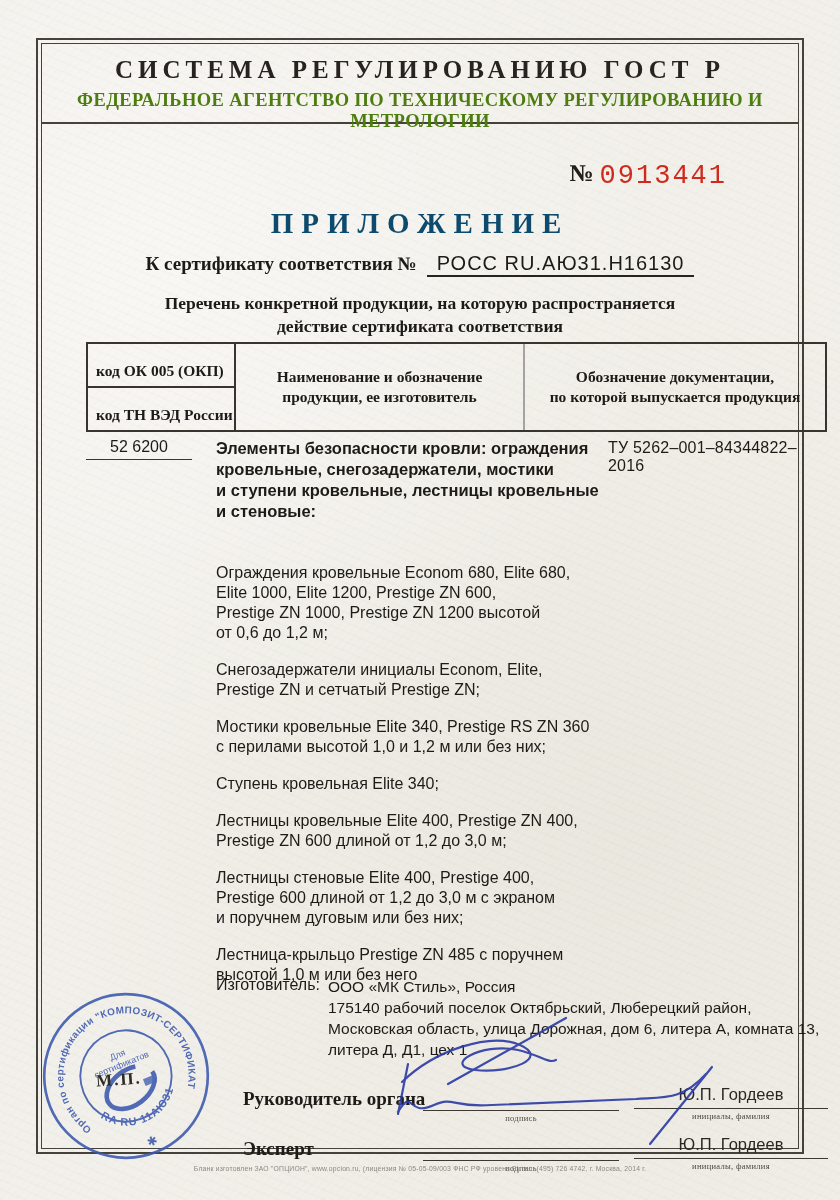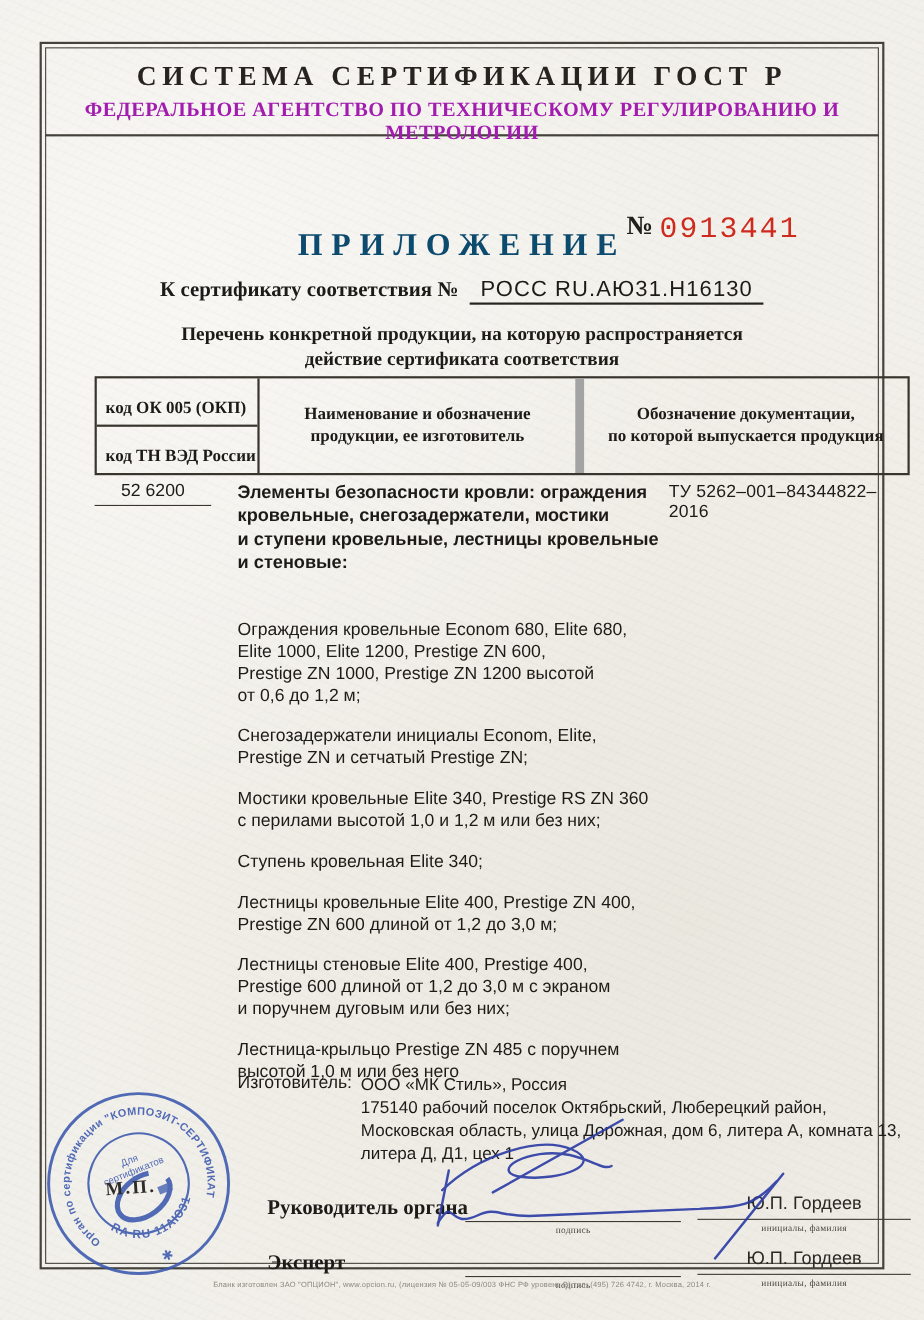--- a/index.html
+++ b/index.html
@@ -13,36 +13,36 @@
       radial-gradient(circle at 18% 22%, rgba(255,255,255,0.5), transparent 45%),
       radial-gradient(circle at 75% 70%, rgba(210,205,190,0.25), transparent 55%);
     color:#1d1b18;
   }
   
   .frame{position:absolute;left:36px;top:38px;width:764px;height:1112px;border:2px solid #45423c;}
   .frame-inner{position:absolute;inset:3px;border:1px solid #45423c;}
   
   .header-band{position:absolute;left:3px;top:3px;right:3px;height:79px;border-bottom:2px solid #45423c;text-align:center;}
   .hdr1{margin-top:13px;font-size:25px;font-weight:bold;letter-spacing:5px;color:#262320;}
-  .hdr2{margin-top:6px;font-size:18.5px;font-weight:bold;letter-spacing:0.4px;color:#a21caf;}
+  .hdr2{margin-top:6px;font-size:18.5px;font-weight:bold;letter-spacing:0.4px;color:#4d7c0f;}
   
-  .docnum{position:absolute;right:75px;top:153px;white-space:nowrap;}
+  .docnum{position:absolute;right:75px;top:120px;white-space:nowrap;}
   .docnum .nsign{font-size:24px;font-weight:bold;color:#22201d;vertical-align:2px;}
   .docnum .ndigits{font-family:"Liberation Mono", monospace;font-size:27px;letter-spacing:2px;margin-left:6px;}
   .apptitle{position:absolute;left:0;top:167px;width:100%;text-align:center;font-size:29px;font-weight:bold;letter-spacing:8px;color:#0c4a6e;}
   .certline{position:absolute;left:0;top:212px;width:100%;text-align:center;white-space:nowrap;}
   .certline .lbl{font-size:19px;font-weight:bold;}
   .certline .val{font-family:"Liberation Sans", sans-serif;font-size:20px;letter-spacing:1px;border-bottom:2px solid #26241f;padding:0 10px 1px 10px;margin-left:6px;}
   .subtitle{position:absolute;left:0;top:252px;width:100%;text-align:center;font-size:17.5px;font-weight:bold;line-height:23px;white-space:pre-line;}
   
   .thead{position:absolute;left:48px;top:302px;width:737px;height:86px;border:2px solid #38352f;display:flex;}
   .thead .c1{width:146px;border-right:2px solid #38352f;display:flex;flex-direction:column;}
   .thead .c1 .cell{flex:1;display:flex;align-items:center;padding-left:8px;font-size:15.5px;font-weight:bold;margin-top:12px;}
   .thead .c1 .cell:first-child{border-bottom:2px solid #38352f;}
-  .thead .c2{width:287px;border-right:8px solid #a3a3a3;display:flex;align-items:center;justify-content:center;text-align:center;font-size:15.5px;font-weight:bold;line-height:20px;white-space:pre-line;}
+  .thead .c2{width:287px;border-right:2px solid #a3a3a3;display:flex;align-items:center;justify-content:center;text-align:center;font-size:15.5px;font-weight:bold;line-height:20px;white-space:pre-line;}
   .thead .c3{flex:1;display:flex;align-items:center;justify-content:center;text-align:center;font-size:15.5px;font-weight:bold;line-height:20px;white-space:pre-line;}
   .okp{position:absolute;left:48px;top:398px;width:106px;text-align:center;font-family:"Liberation Sans", sans-serif;font-size:16px;padding-bottom:3px;border-bottom:1.5px solid #3a3731;}
   .tu{position:absolute;left:570px;top:399px;width:225px;font-family:"Liberation Sans", sans-serif;font-size:16px;letter-spacing:0.2px;}
   .prodhead{position:absolute;left:178px;top:398px;width:400px;font-family:"Liberation Sans", sans-serif;font-size:16.5px;font-weight:bold;line-height:21px;white-space:pre-line;}
   .paras{position:absolute;left:178px;top:487px;width:408px;font-family:"Liberation Sans", sans-serif;font-size:16px;line-height:20px;margin-top:36px;}
   .paras .p{white-space:pre-line;margin:0 0 17px 0;}
   .manu-label{position:absolute;left:178px;top:936px;font-family:"Liberation Sans", sans-serif;font-size:16px;}
   .manu-lines{position:absolute;left:290px;top:936px;width:512px;font-family:"Liberation Sans", sans-serif;font-size:15.5px;line-height:21px;white-space:pre-line;}
   
   .role1{position:absolute;left:205px;top:1048px;font-size:19px;font-weight:bold;}
@@ -57,21 +57,21 @@
   .ink{position:absolute;left:340px;top:1012px;width:470px;height:140px;}
   
   .imprint{position:absolute;left:0;top:1165px;width:100%;text-align:center;font-family:"Liberation Sans", sans-serif;font-size:6.8px;color:#8b8880;letter-spacing:0.2px;}
 </style>
 </head>
 <body>
 
 <div class="frame">
   <div class="frame-inner"></div>
   <div class="header-band">
-    <div class="hdr1">СИСТЕМА СЕРТИФИКАЦИИ ГОСТ Р</div>
+    <div class="hdr1">СИСТЕМА РЕГУЛИРОВАНИЮ ГОСТ Р</div>
     <div class="hdr2">ФЕДЕРАЛЬНОЕ АГЕНТСТВО ПО ТЕХНИЧЕСКОМУ РЕГУЛИРОВАНИЮ И МЕТРОЛОГИИ</div>
   </div>
 
   <div class="docnum">
     <span class="nsign">№</span><span class="ndigits" style="color:#cf2a1e;">0913441</span>
   </div>
 
   <div class="apptitle">ПРИЛОЖЕНИЕ</div>
 
   <div class="certline">

